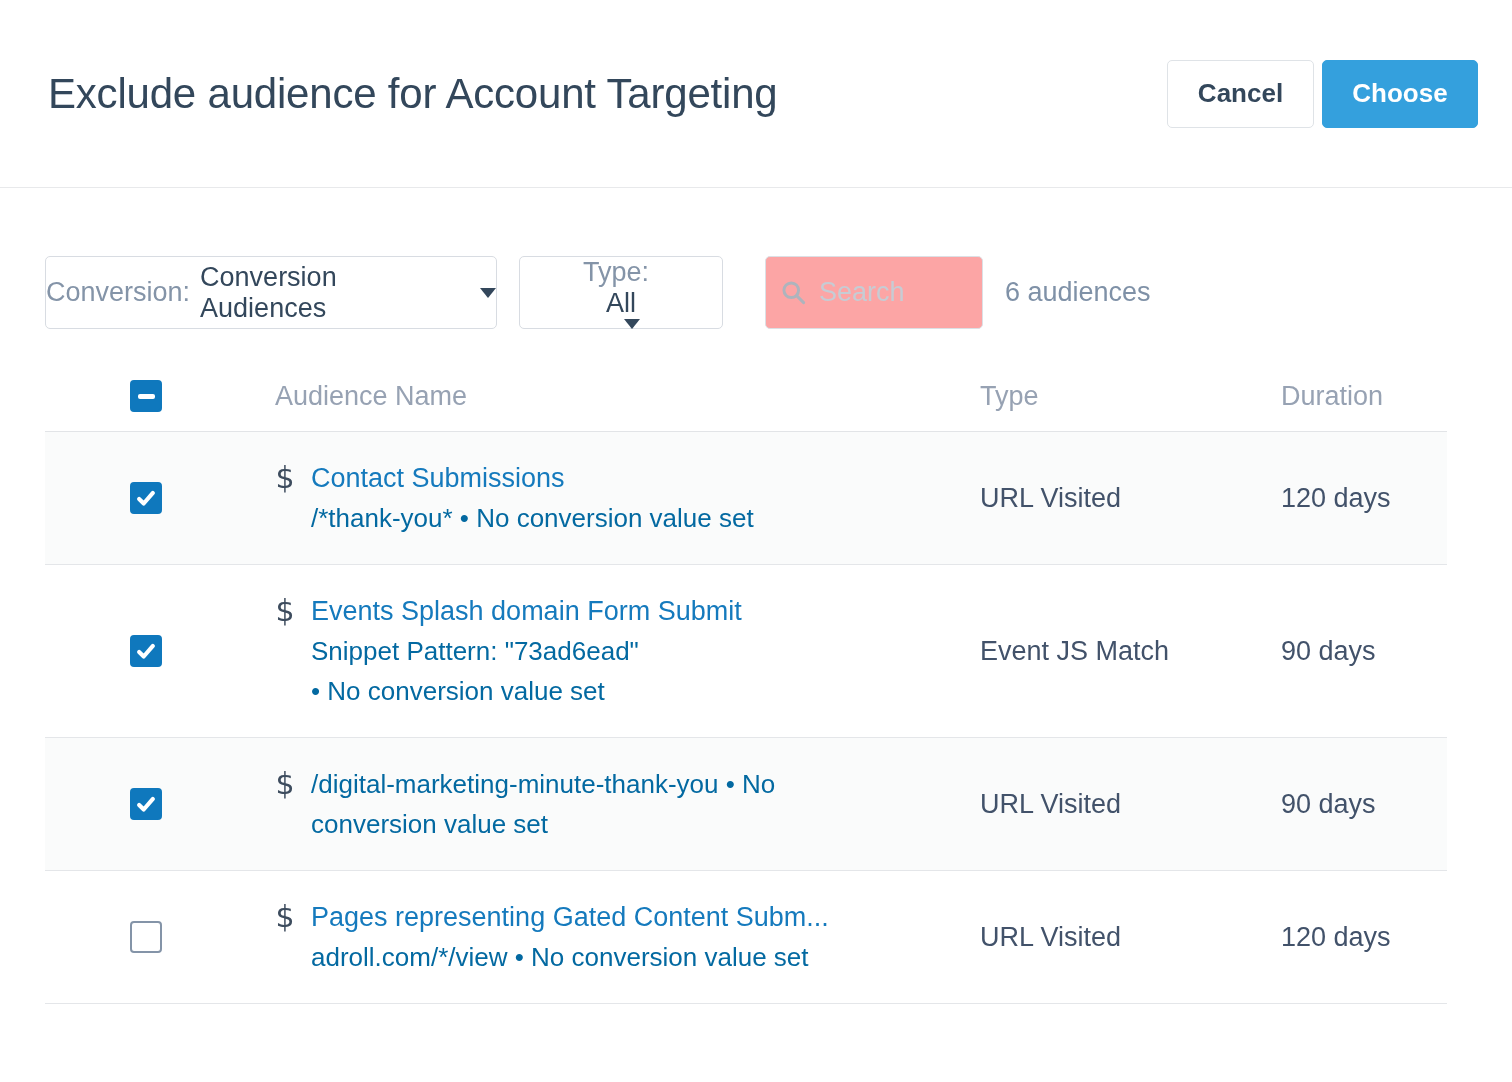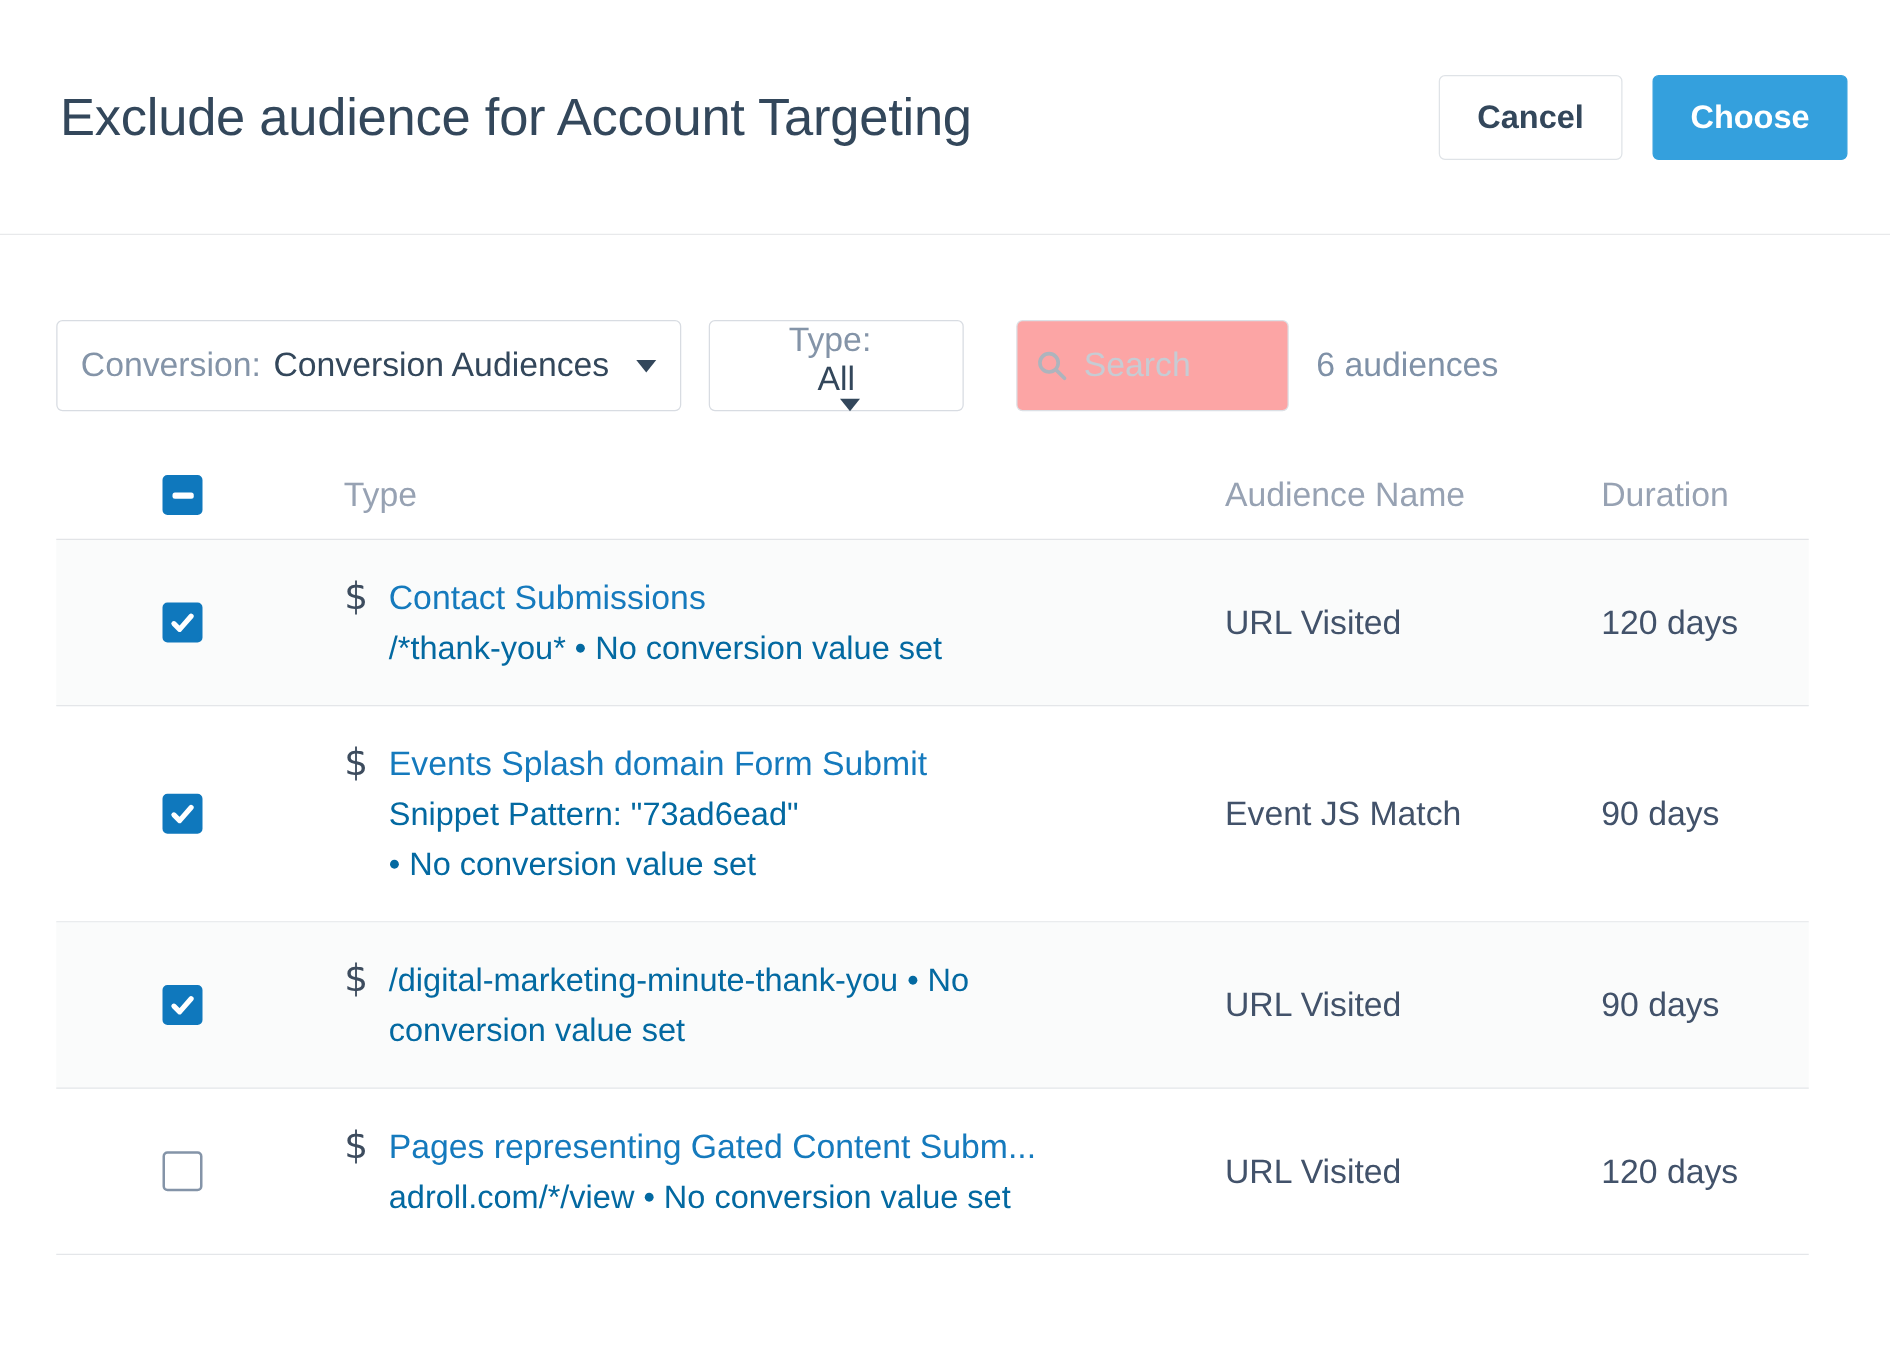--- a/index.html
+++ b/index.html
@@ -3,31 +3,31 @@
 <meta charset="utf-8">
 <style>
   * { margin:0; padding:0; box-sizing:border-box; }
   html,body { width:1512px; height:1082px; overflow:hidden; background:#ffffff;
     font-family:"Liberation Sans","DejaVu Sans",sans-serif; color:#33475b; }
 
   
   .hdr { height:188px; display:flex; align-items:center; justify-content:space-between;
     padding:0 34px 0 48px; border-bottom:1px solid #e8e9eb; }
   .hdr h1 { font-size:42px; font-weight:400; color:#33475b; letter-spacing:-0.2px; }
-  .hdr .actions { display:flex; gap:24px; }
+  .hdr .actions { display:flex; gap:8px; }
   .btn { height:68px; border-radius:5px; font-size:26px; font-weight:700; cursor:pointer;
     font-family:"Liberation Sans","DejaVu Sans",sans-serif; }
   .btn-cancel { width:147px; background:#ffffff; border:1px solid #dfe3e7; color:#33475b; }
   .btn-choose { width:156px; background:#34a0dd; border:1px solid #34a0dd; color:#ffffff; }
 
   
   .filters { margin:68px 0 0 45px; display:flex; align-items:center; }
   .dropdown { height:73px; border:1px solid #d8dce2; border-radius:5px; background:#fff;
     display:flex; align-items:center; justify-content:center; font-size:27px; cursor:pointer; }
-  .dd-conversion { width:500px; margin-right:22px; }
+  .dd-conversion { width:452px; margin-right:22px; }
   .dd-type { width:204px; margin-right:42px;flex-direction:column; }
   .dd-label { color:#8494a8; margin-right:10px; }
   .dd-value { color:#33475b; }
   .caret { width:0; height:0; border-left:8px solid transparent; border-right:8px solid transparent;
     border-top:10px solid #33475b; margin-left:22px; }
   .searchbox { width:218px; height:73px; border:1px solid #dce0e5; border-radius:5px;
     display:flex; align-items:center; padding:0 14px; background:#fca5a5; }
   .searchbox svg { flex:none; margin-right:12px; }
   .searchbox input { border:none; outline:none; width:140px; font-size:27px; color:#33475b;
     font-family:"Liberation Sans","DejaVu Sans",sans-serif; background:transparent; }
@@ -90,22 +90,22 @@
   </div>
   <span class="count">6 audiences</span>
 </div>
 
 <div class="table">
 
   <div class="trow thead">
     <div class="cell-cb">
       <div class="cb indeterminate"></div>
     </div>
+    <div class="th">Audience Name</div>
     <div class="th">Type</div>
-    <div class="th">Audience Name</div>
     <div class="th">Duration</div>
   </div>
 
   <div class="trow row alt">
     <div class="cell-cb">
       <div class="cb checked">
         <svg width="22" height="22" viewBox="0 0 24 24" fill="none" stroke="#ffffff" stroke-width="4.5" stroke-linecap="round" stroke-linejoin="round">
             <polyline points="4.5,13 9.5,18 19.5,6.5"></polyline>
           </svg>
       </div>

